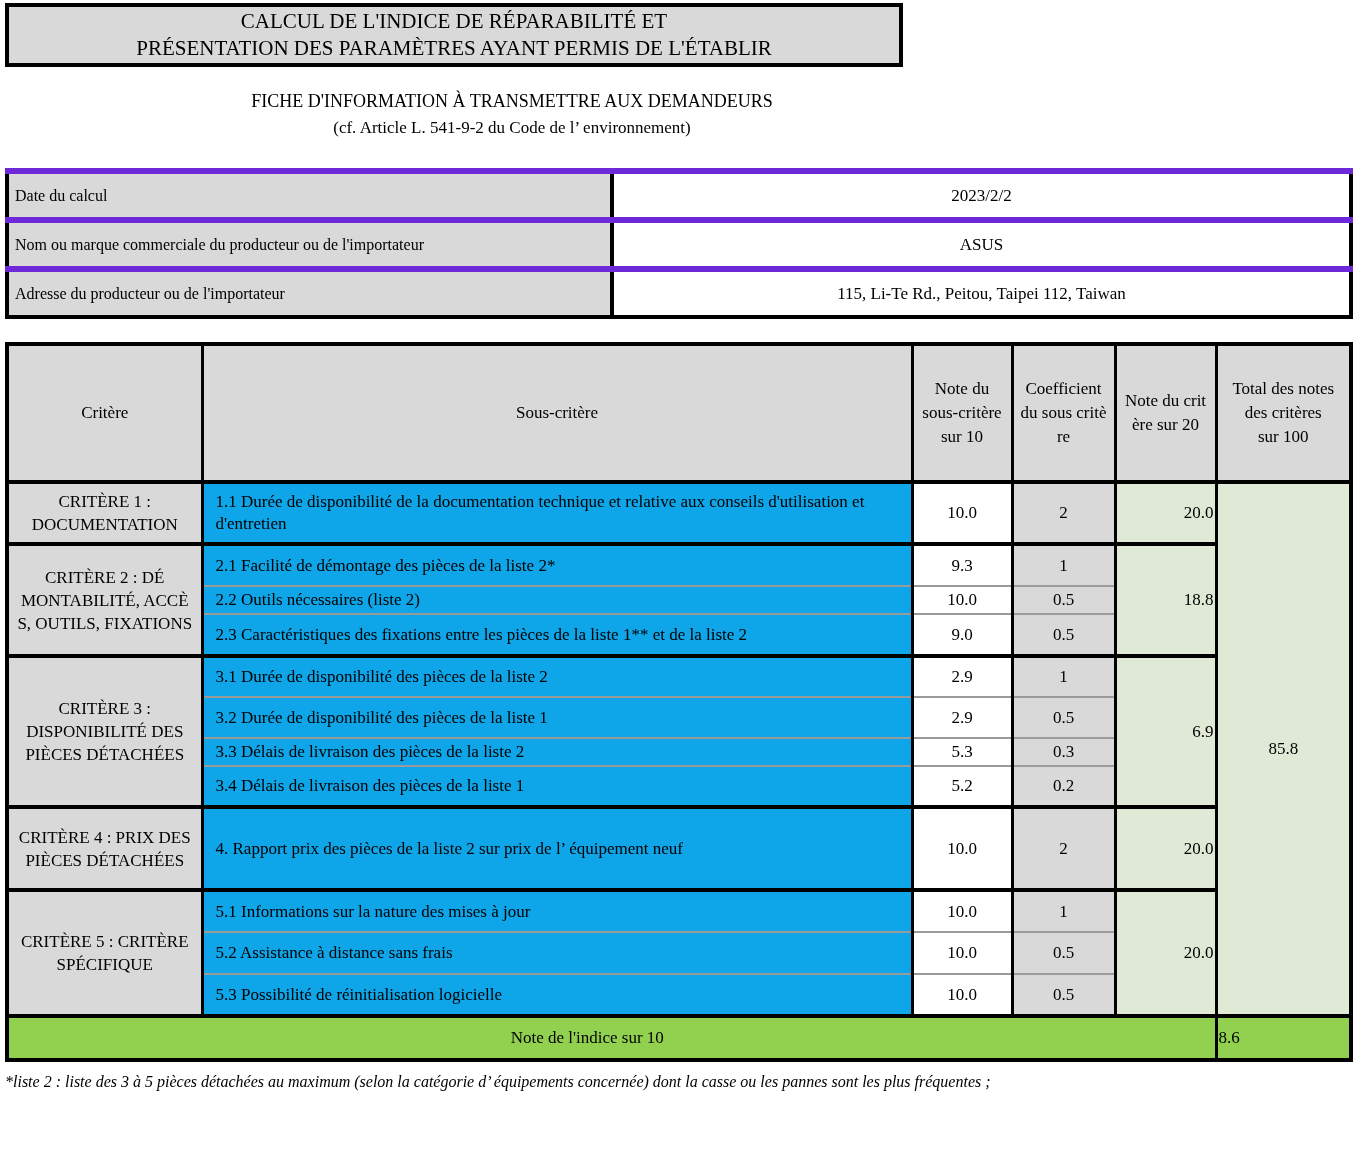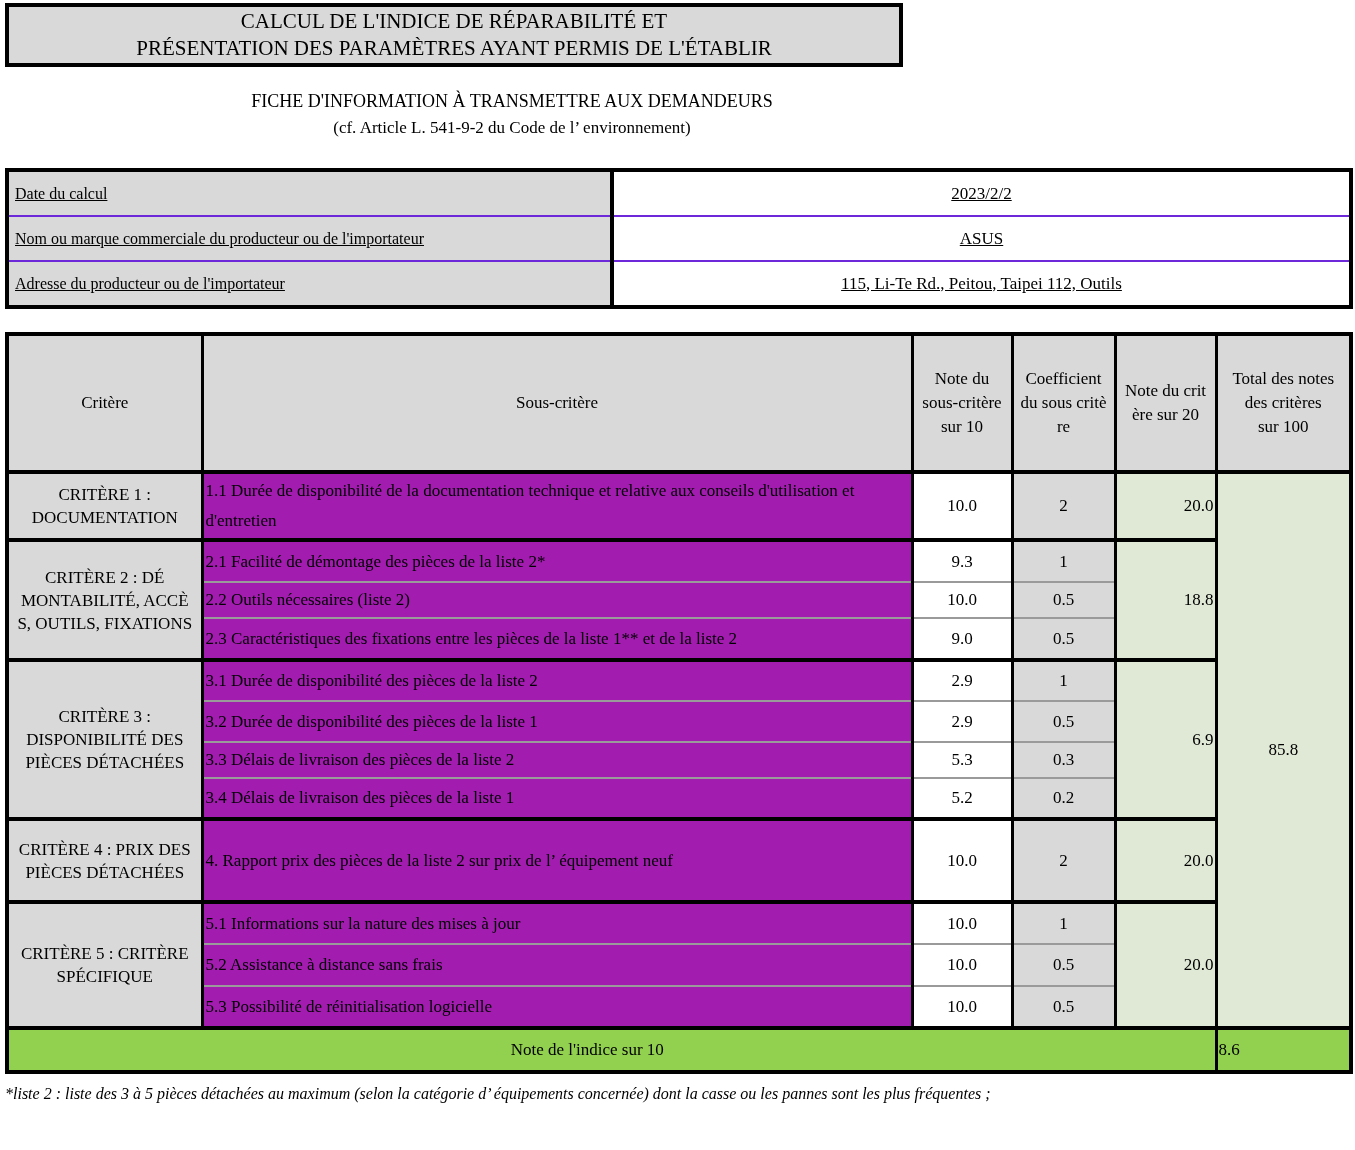--- a/index.html
+++ b/index.html
@@ -63,26 +63,25 @@
   
   table.info {
     margin-top: 27px;
     width: 1344px;
     table-layout: fixed;
     border-collapse: collapse;
     border: 4px solid #000;
   }
   table.info td {
     height: 41px;
-    border-top: 2px solid #6d28d9;
+    border-top: 6px solid #6d28d9;
     border-bottom: 1px solid #404040;
     font-size: 16px;
     vertical-align: middle;
     overflow: hidden;
-    text-decoration: underline;
   }
   table.info td.ilabel {
     background: #d9d9d9;
     border-right: 4px solid #000;
     padding: 0 6px;
     text-align: left;
   }
   table.info td.ivalue {
     background: #ffffff;
     text-align: center;
@@ -121,25 +120,25 @@
   }
   table.score tr.group-start td { border-top: 4px solid #000; }
   td.critere {
     background: #d9d9d9;
     text-align: center;
     white-space: pre-line;
     line-height: 23px;
     padding: 0 2px;
   }
   td.sub {
-    background: #a21caf;
+    background: #0ea5e9;
     text-align: left;
     font-size: 16px;
-    line-height: 30px;
-    padding: 2px 8px 2px 2px;
+    line-height: 22px;
+    padding: 2px 8px 2px 12px;
   }
   td.note10 { background: #ffffff; text-align: center; }
   td.coeff  { background: #d9d9d9; text-align: center; }
   td.note20 { background: #dfe9d5; text-align: right; }
   td.total  { background: #dfe9d5; text-align: center; }
   tr.grand td {
     background: #92d050;
     border-top: 4px solid #000;
   }
   td.grand-label {
@@ -185,21 +184,21 @@
       <tr>
         <td class="ilabel">Date du calcul</td>
         <td class="ivalue">2023/2/2</td>
       </tr>
       <tr>
         <td class="ilabel">Nom ou marque commerciale du producteur ou de l'importateur</td>
         <td class="ivalue">ASUS</td>
       </tr>
       <tr>
         <td class="ilabel">Adresse du producteur ou de l'importateur</td>
-        <td class="ivalue">115, Li-Te Rd., Peitou, Taipei 112, Outils</td>
+        <td class="ivalue">115, Li-Te Rd., Peitou, Taipei 112, Taiwan</td>
       </tr>
     </tbody>
   </table>
 
   <table class="score">
     <colgroup>
       <col style="width:195px">
         <col style="width:710px">
         <col style="width:100px">
       <col style="width:103px">

